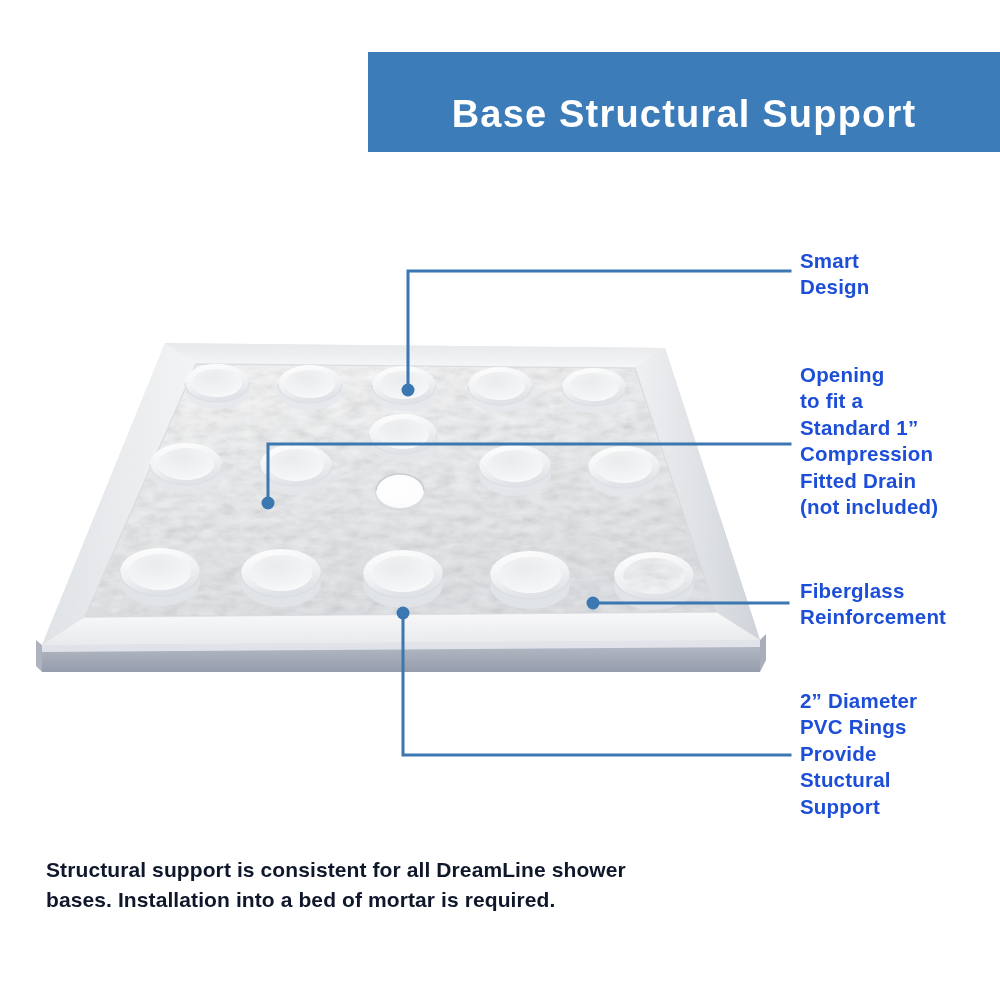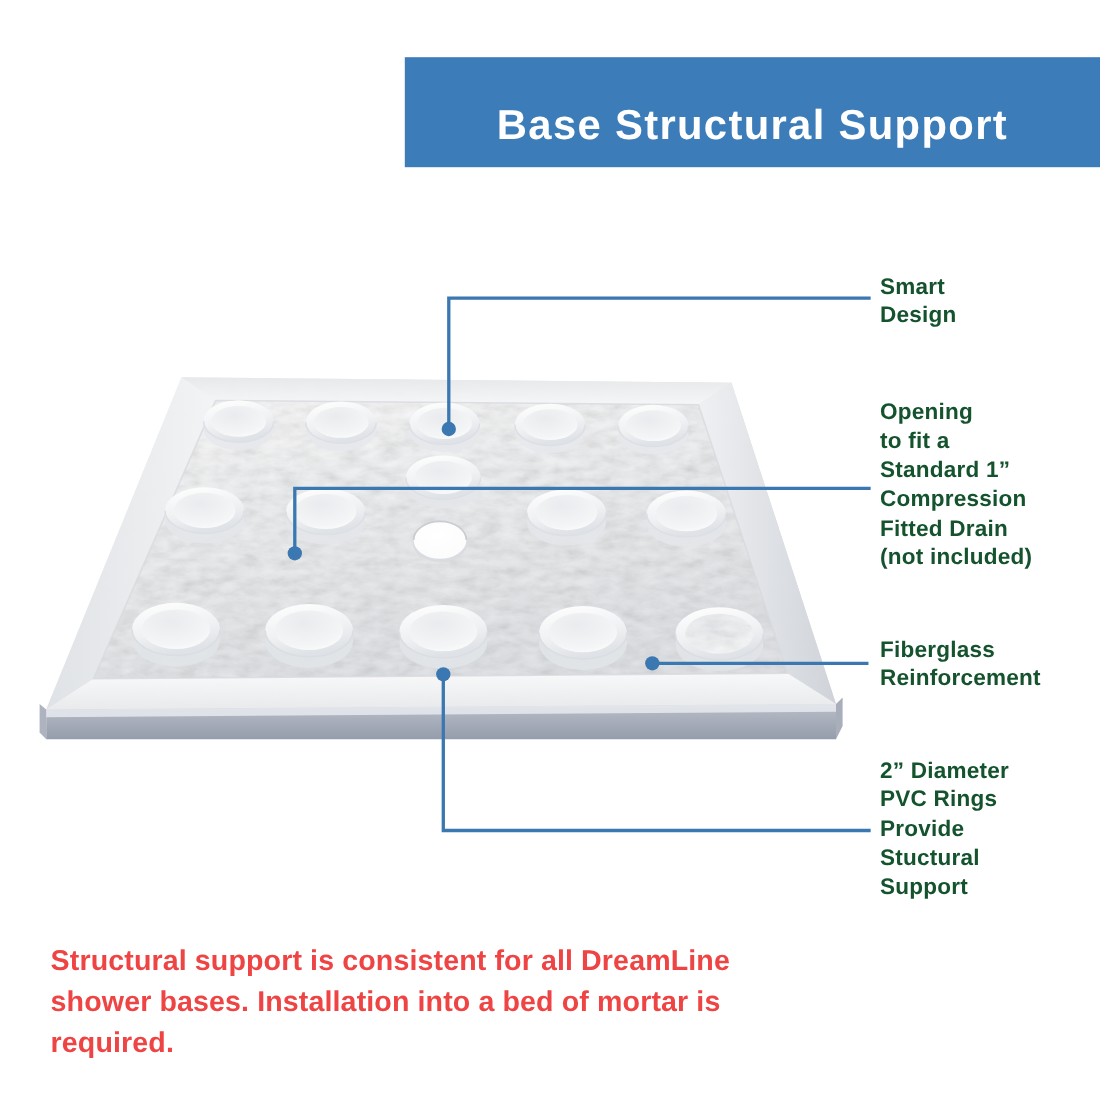--- a/index.html
+++ b/index.html
@@ -44,41 +44,41 @@
     left: 0;
     top: 0;
     width: 1000px;
     height: 1000px;
     pointer-events: none;
   }
 
   
   .callout {
     position: absolute;
-    color: #14532d;
+    color: #1d4ed8;
     font-size: 20.5px;
     font-weight: bold;
     line-height: 1.29;
     letter-spacing: 0.2px;
     font-family: "Liberation Sans", sans-serif;
     white-space: pre-line;
   }
   #callout-smart-design   { left: 800px; top: 248px;  width: 195px; }
   #callout-drain-opening  { left: 800px; top: 362px;  width: 200px; }
   #callout-fiberglass     { left: 800px; top: 578px;  width: 195px; }
   #callout-pvc-rings      { left: 800px; top: 688px;  width: 195px; }
 
   
   #bottom-caption {
     position: absolute;
     left: 46px;
     top: 855px;
     width: 640px;
-    color: #ef4444;
-    font-size: 26px;
+    color: #0f172a;
+    font-size: 21px;
     font-weight: bold;
     line-height: 1.42;
     letter-spacing: 0.1px;
     font-family: "Liberation Sans", sans-serif;
     white-space: pre-line;
   }
 </style>
 </head>
 <body>
 

